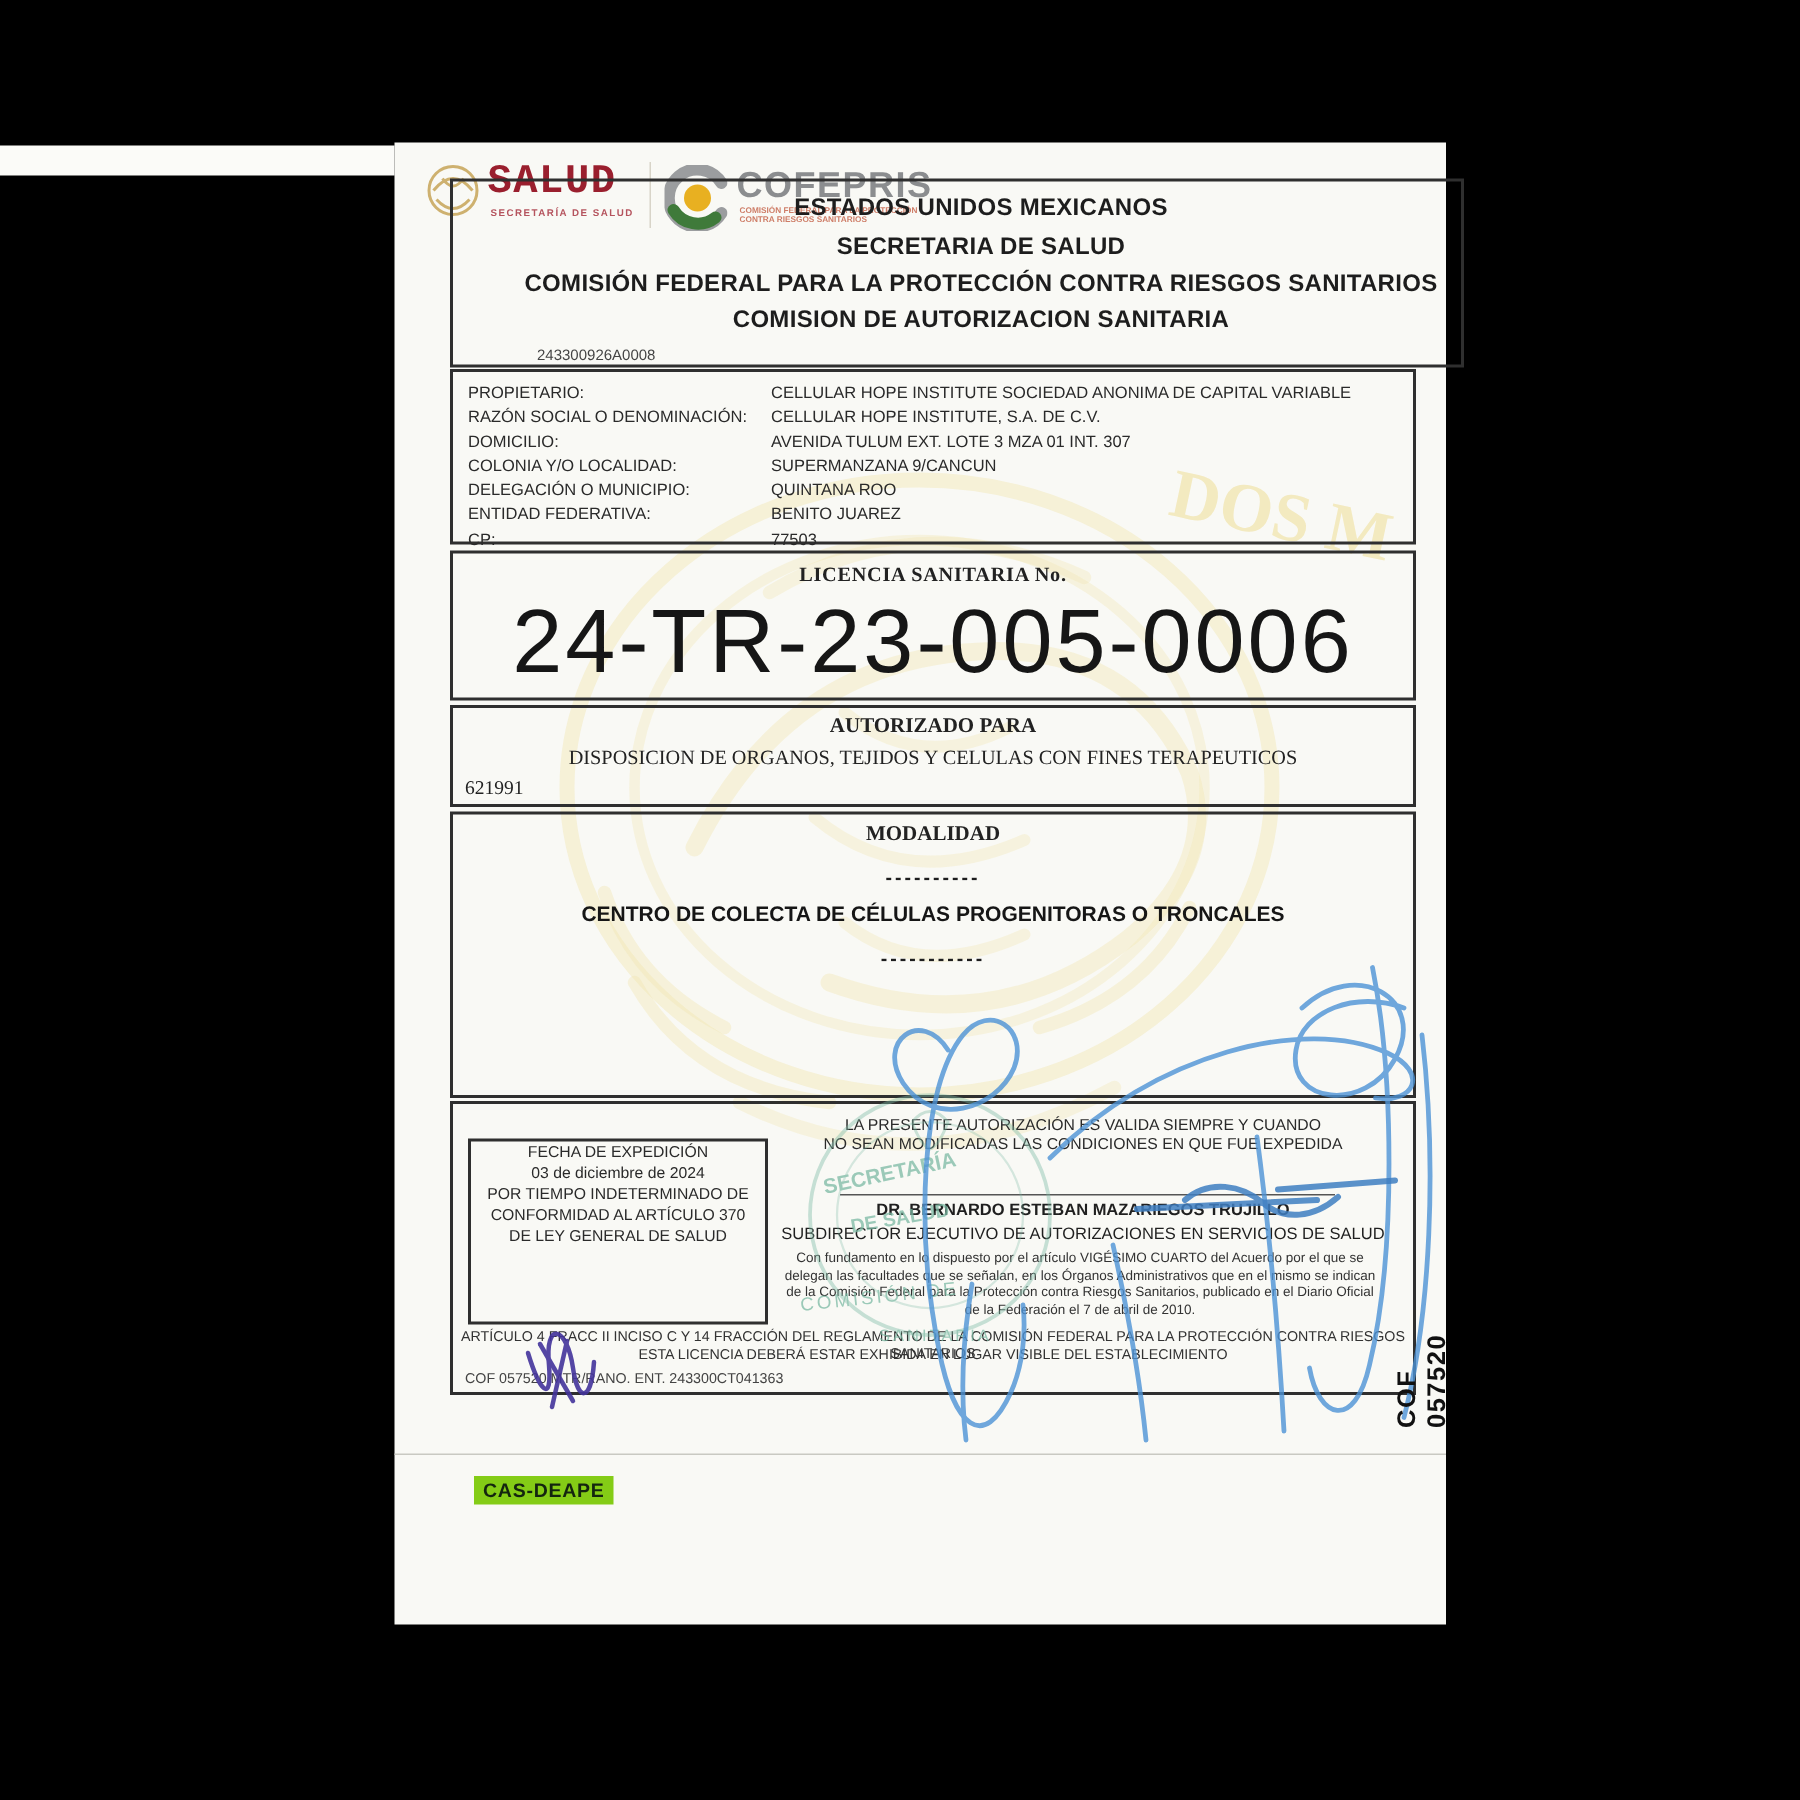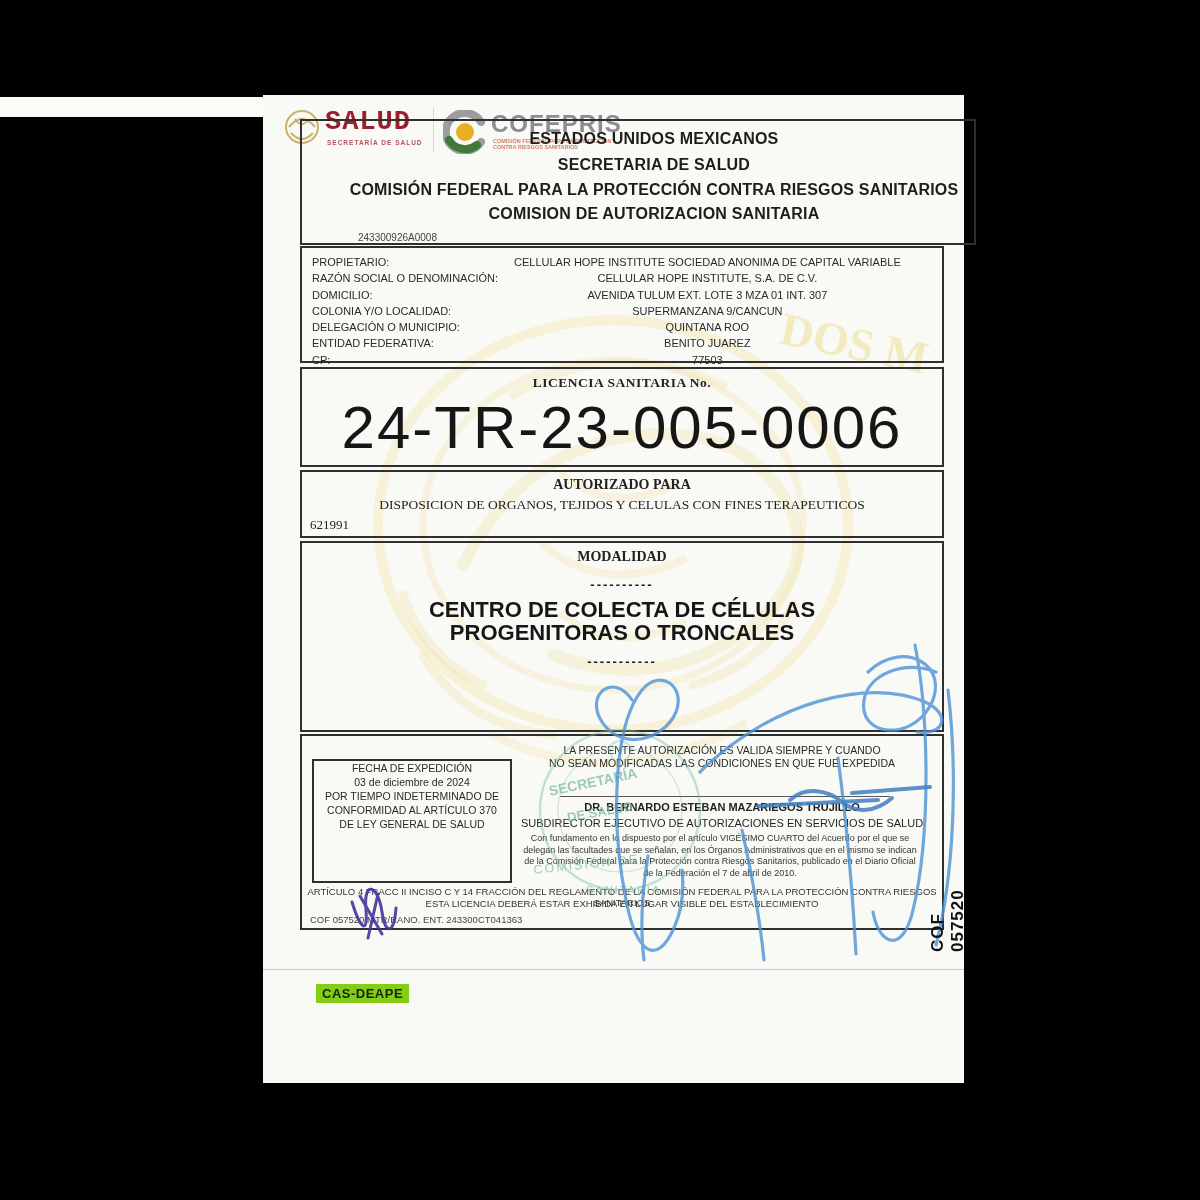--- a/index.html
+++ b/index.html
@@ -6,21 +6,21 @@
   #canvas{position:relative;width:1200px;height:1200px;background:#000;overflow:hidden;
           font-family:"Liberation Sans",sans-serif;color:#222;}
   .abs{position:absolute;}
   .page{left:263px;top:95px;width:701px;height:988px;background:#f9f9f5;}
   .scanstrip{left:0;top:97px;width:263px;height:20px;background:#fbfbf8;}
   .box{border:2px solid #2f2f2f;}
   .serif{font-family:"Liberation Serif",serif;}
   .center{text-align:center;}
   .hdrline{font-weight:bold;font-size:16px;letter-spacing:.2px;color:#1d1d1d;}
   .ownerlabel{font-size:11px;color:#2a2a2a;}
-  .ownervalue{font-size:11px;color:#2a2a2a;text-align:center;}
+  .ownervalue{font-size:11px;color:#2a2a2a;}
   .small{font-size:9px;color:#333;}
   .dashes{font-weight:bold;letter-spacing:2px;font-size:13px;color:#1d1d1d;}
   svg{display:block;}
 </style>
 </head>
 <body>
 
 <div id="canvas">
 
   <div class="abs scanstrip"></div>
@@ -97,21 +97,21 @@
 
   <div class="abs box" style="left:300px;top:470px;width:640px;height:64px;">
     <div class="center serif" style="margin-top:5px;font-weight:bold;font-size:14px;">AUTORIZADO PARA</div>
     <div class="center serif" style="margin-top:4px;font-size:13.5px;">DISPOSICION DE ORGANOS, TEJIDOS Y CELULAS CON FINES TERAPEUTICOS</div>
     <div class="serif" style="margin:4px 0 0 8px;font-size:13px;">621991</div>
   </div>
 
   <div class="abs box" style="left:300px;top:541px;width:640px;height:187px;">
     <div class="center serif" style="margin-top:6px;font-weight:bold;font-size:14px;">MODALIDAD</div>
     <div class="center dashes" style="margin-top:12px;">----------</div>
-    <div class="center" style="margin:6px auto 0;max-width:560px;font-weight:bold;font-size:22px;line-height:23px;color:#161616;">CENTRO DE COLECTA DE CÉLULAS PROGENITORAS O TRONCALES</div>
+    <div class="center" style="margin:6px auto 0;max-width:560px;font-weight:bold;font-size:14px;line-height:23px;color:#161616;">CENTRO DE COLECTA DE CÉLULAS PROGENITORAS O TRONCALES</div>
     <div class="center dashes" style="margin-top:10px;">-----------</div>
   </div>
 
   <div class="abs box" style="left:300px;top:734px;width:640px;height:192px;">
 
     <div class="abs" style="left:10px;top:23px;width:196px;height:120px;border:2px solid #2f2f2f;display:flex;align-items:flex-start;justify-content:center;">
       <div class="center" style="font-size:10.5px;line-height:14px;color:#2a2a2a;">
         <div>FECHA DE EXPEDICIÓN</div>
         <div>03 de diciembre de 2024</div>
         <div>POR TIEMPO INDETERMINADO DE</div>

